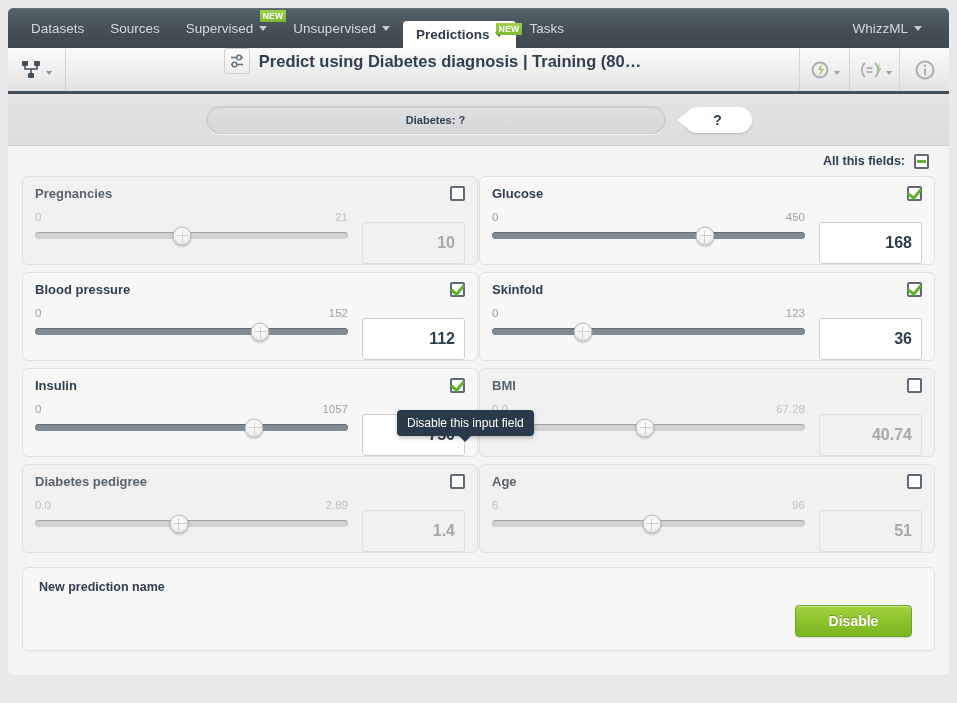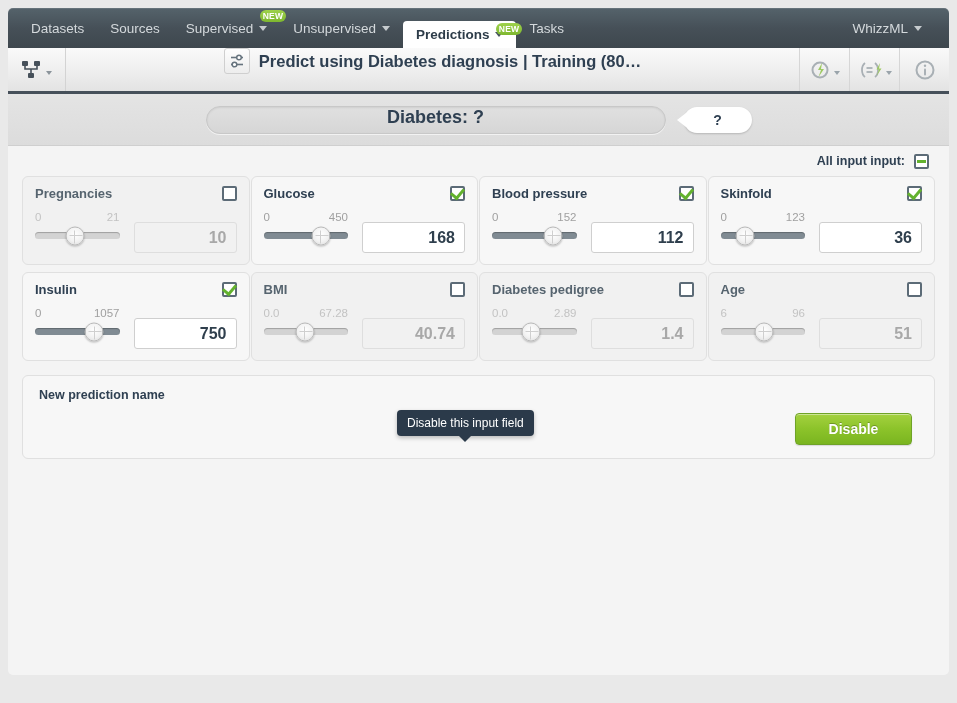--- a/index.html
+++ b/index.html
@@ -63,21 +63,21 @@
     position: absolute;
     top: 2px;
     right: -6px;
     background: #8ec63f;
     background: linear-gradient(to bottom, #9ed24c, #7eb72f);
     color: #fff;
     font-size: 8.5px;
     font-weight: bold;
     letter-spacing: .3px;
     padding: 1px 3px 1px 3px;
-    border-radius: 6px;
+    border-radius: 0;
     line-height: 10px;
     z-index: 5;
   }
 
   .nav-right { margin-left: auto; display: flex; align-items: center; height: 100%; text-align: center; }
 
   
   .toolbar {
     position: relative;
     height: 46px;
@@ -135,23 +135,23 @@
     align-items: center;
     justify-content: center;
     position: relative;
   }
   .pred-pill {
     width: 460px; height: 28px;
     border: 1px solid #c8c8c8;
     border-radius: 14px;
     background: linear-gradient(to bottom,#e0e0e0,#d6d6d6);
     box-shadow: inset 0 1px 2px rgba(0,0,0,0.08), 0 1px 0 #f2f2f2;
-    display: flex; justify-content: center;
+    display: flex; align-items: center; justify-content: center;
     color: #2f4052;
-    font-size: 18px;
+    font-size: 11px;
     font-weight: bold;
   }
   .pred-callout {
     position: relative;
     margin-left: 18px;
     width: 68px; height: 26px;
     background: #fff;
     border: 2px solid #ffffff;
     border-radius: 13px;
     box-shadow: 0 1px 2px rgba(0,0,0,0.18);
@@ -183,21 +183,21 @@
     justify-content: flex-end;
     padding-right: 20px;
     gap: 9px;
     color: #2f4052;
     font-size: 12.5px;
     font-weight: bold;
   }
 
   .grid {
     display: grid;
-    grid-template-columns: 1fr 1fr 1fr 1fr;
+    grid-template-columns: 1fr 1fr;
     gap: 7px 1px;
     padding: 0 14px;
   }
 
   .card {
     background: #f7f7f7;
     border: 1px solid #e0e0e0;
     border-radius: 6px;
     height: 89px;
     padding: 9px 12px 0 12px;
@@ -286,21 +286,21 @@
   }
   .handle::before, .handle::after {
     content:"";
     position:absolute;
     background:#cfcfcf;
   }
   .handle::before { left:50%; top:3px; width:1px; height:13px; transform:translateX(-50%); }
   .handle::after  { top:50%; left:3px; height:1px; width:13px; transform:translateY(-50%); }
 
   .numbox {
-    width: 103px; height: 31px;
+    width: 103px; height: 42px;
     border: 1px solid #cfcfcf;
     border-radius: 3px;
     background: #ffffff;
     color: #2f3f4d;
     font-size: 16px;
     font-weight: bold;
     text-align: right;
     padding: 0 9px;
     margin-top: 13px;
     font-family: "Liberation Sans", sans-serif;
@@ -474,21 +474,21 @@
       <span>Diabetes: ?</span>
     </div>
     <div class="pred-callout">
       <span>?</span>
     </div>
   </div>
 
   <div class="panel">
 
     <div class="allfields">
-      <span>All input input:</span>
+      <span>All this fields:</span>
       <span class="cbox minus"></span>
     </div>
 
     <div class="grid" id="fields-grid">
         <div class="card disabled">
           <div class="card-head">
             <span class="card-title">Pregnancies</span>
             <span class="cbox"></span>
           </div>
           <div class="slider-row">

